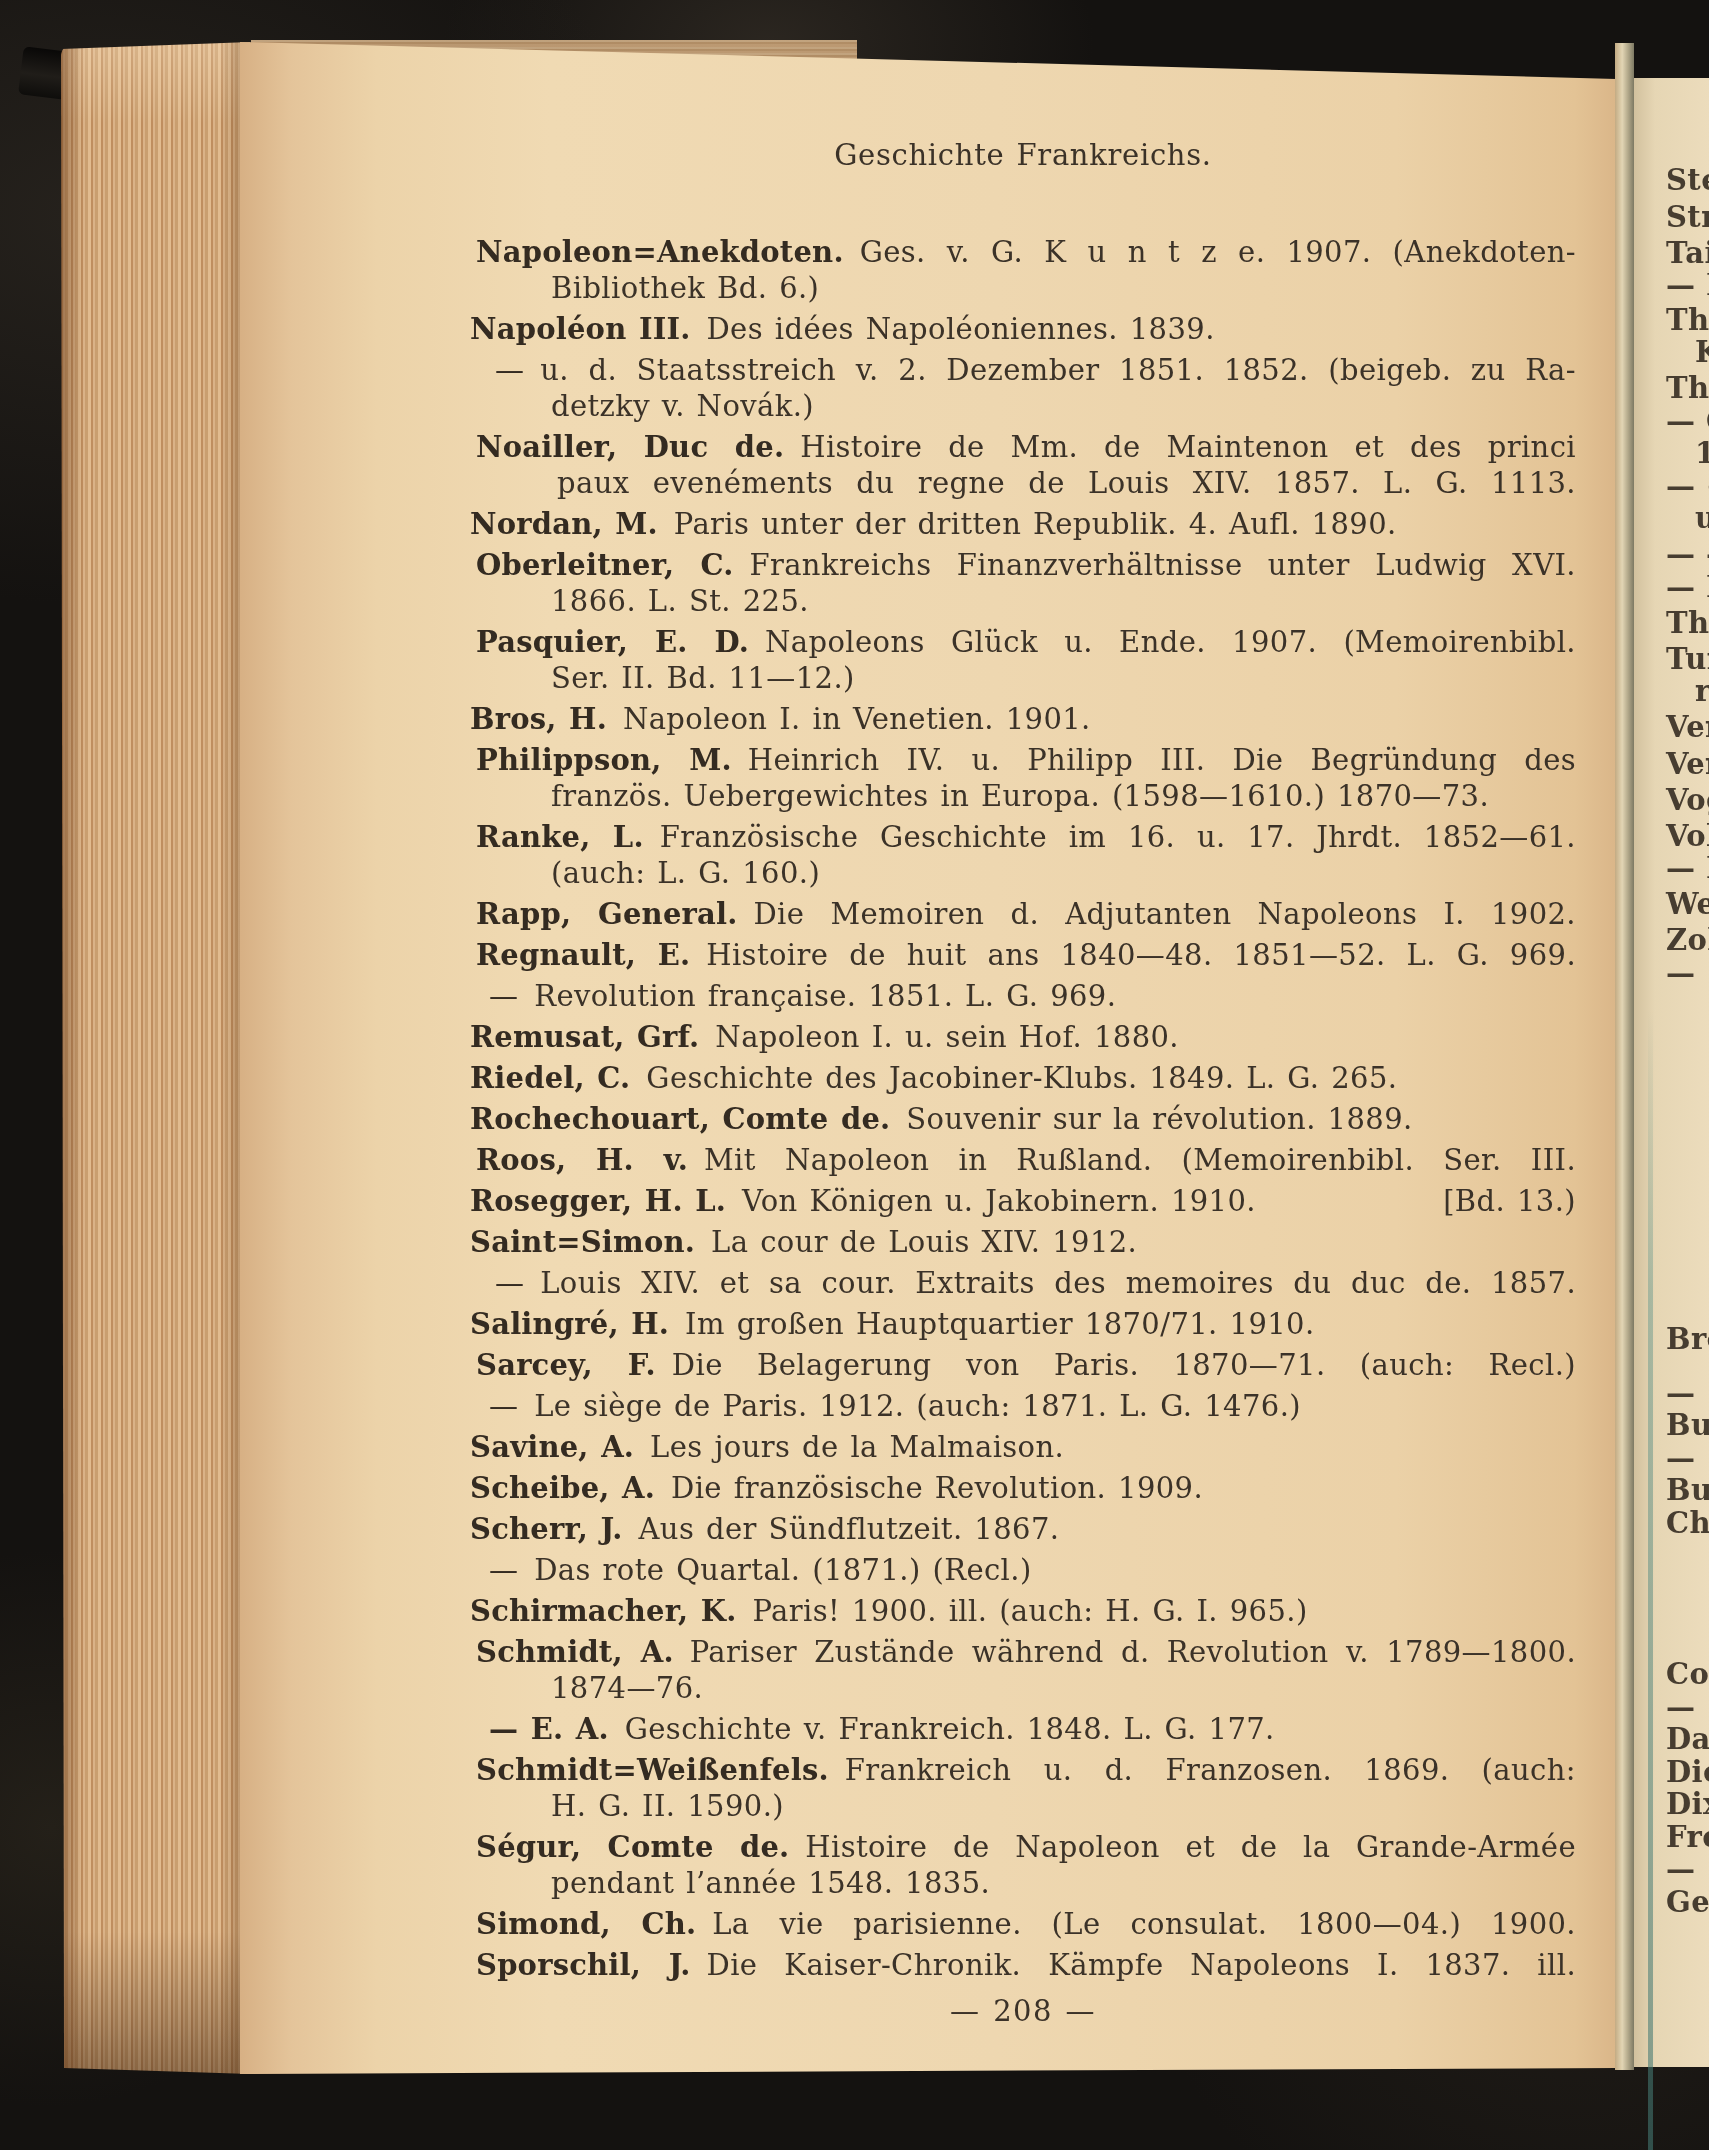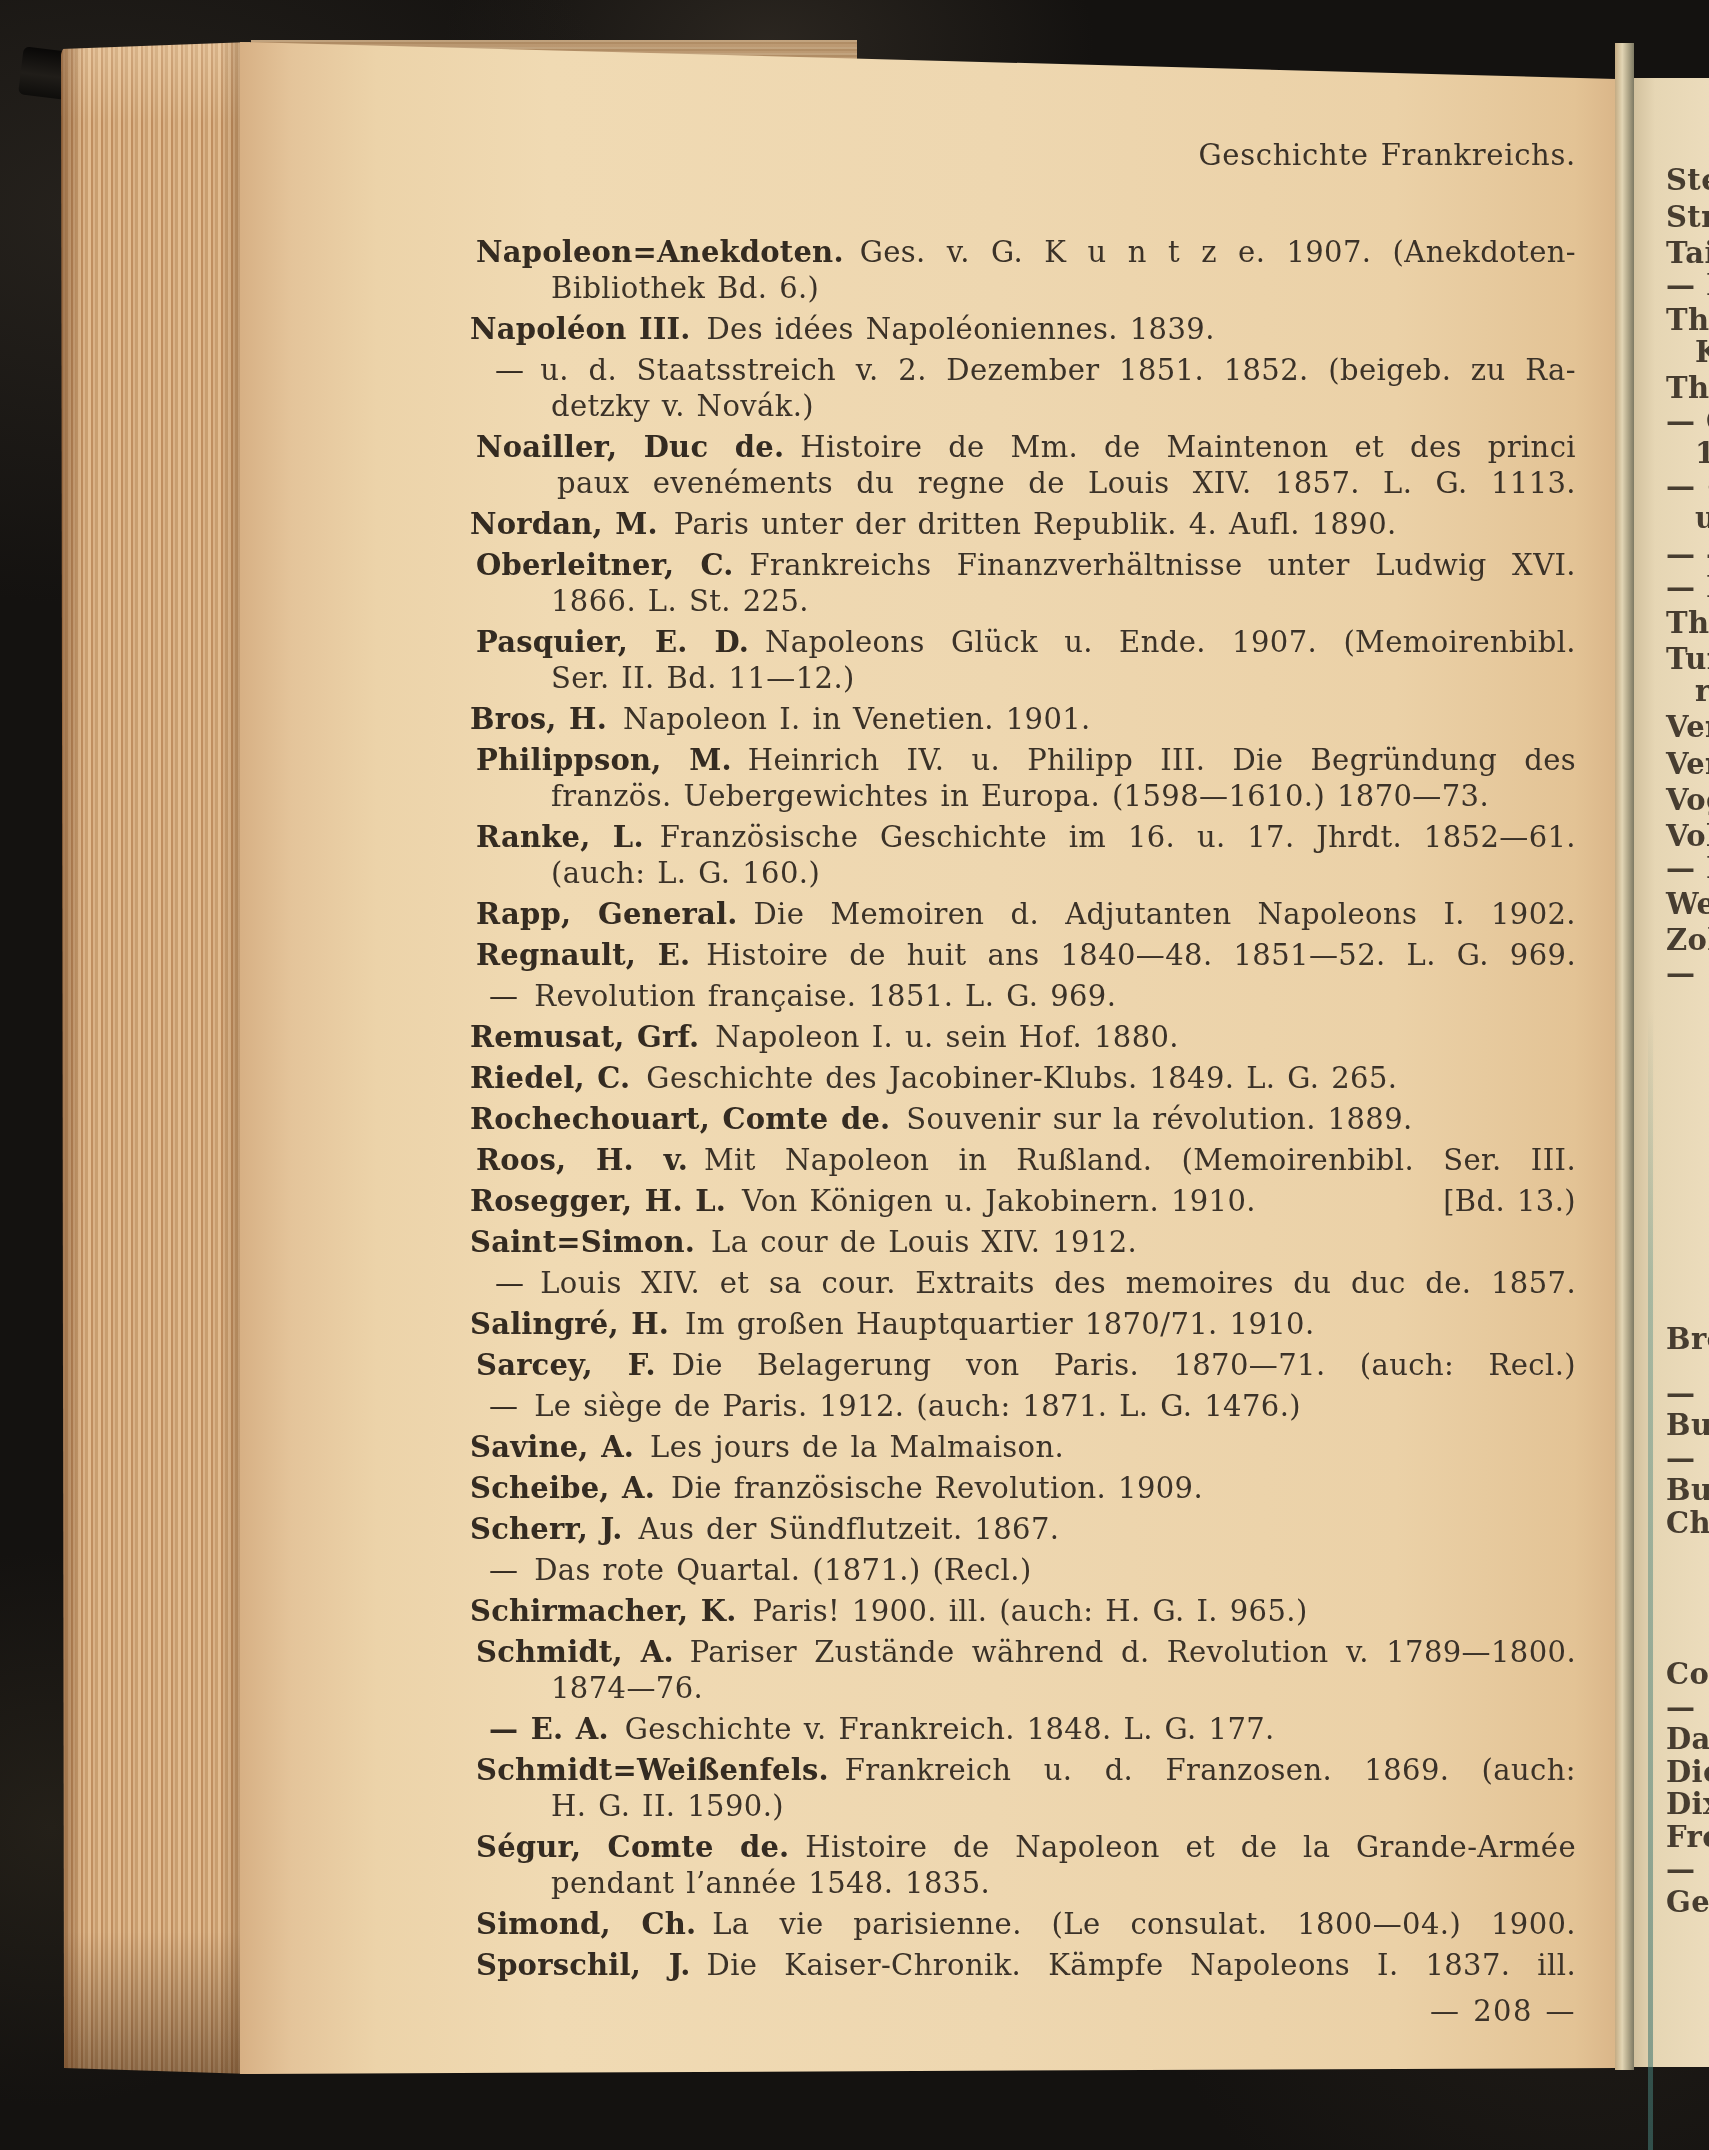--- a/index.html
+++ b/index.html
@@ -36,30 +36,30 @@
   .page{
     position:absolute;left:240px;top:39px;width:1376px;height:2035px;
     background:linear-gradient(90deg,#d7b084 0px,#e4c49a 51px,#ecd3a9 137px,#f0dab3 310px,#eed7b0 55%,#ebd1a7 84%,#e3c395 97%,#dab689 100%);
     clip-path:polygon(0 2.9px,100% 40px,100% 2029px,0 2035px);
   }
   .content{
     position:absolute;left:230px;top:98px;width:1106px;
     color:#3b3228;font-size:29px;line-height:36px;
     letter-spacing:0.4px;word-spacing:2.2px;
   }
-  .hdr{text-align:right;margin-bottom:61px;letter-spacing:0.7px;}
+  .hdr{text-align:center;margin-bottom:61px;letter-spacing:0.7px;}
   .entry{margin-bottom:5px;}
   .line{position:relative;text-align:justify;}
   .line.j{text-align-last:justify;margin-left:6px;}
   .line.i{padding-left:81px;}
   .line.d{padding-left:19px;}
   .head{font-weight:bold;color:#342b21;margin-right:.55em;letter-spacing:0.2px;}
   .head.dash{font-weight:normal;}
   .right-note{position:absolute;right:0;top:0;}
-  .pagenum{text-align:right;margin-top:10px;letter-spacing:1.4px;}
+  .pagenum{text-align:center;margin-top:10px;letter-spacing:1.4px;}
   .page-gap{
     position:absolute;left:1615px;top:43px;width:19px;height:2027px;
     background:linear-gradient(90deg,#c3ab83 0%,#e2d5b4 38%,#b3a98b 68%,#7d7963 100%);
   }
   .next-page{
     position:absolute;left:1634px;top:78px;width:75px;height:1989px;overflow:hidden;
     background:linear-gradient(90deg,#d2c19e 0%,#e6d6b4 28%,#ecdcbc 100%);
   }
   .frag{
     position:absolute;left:32px;white-space:nowrap;

